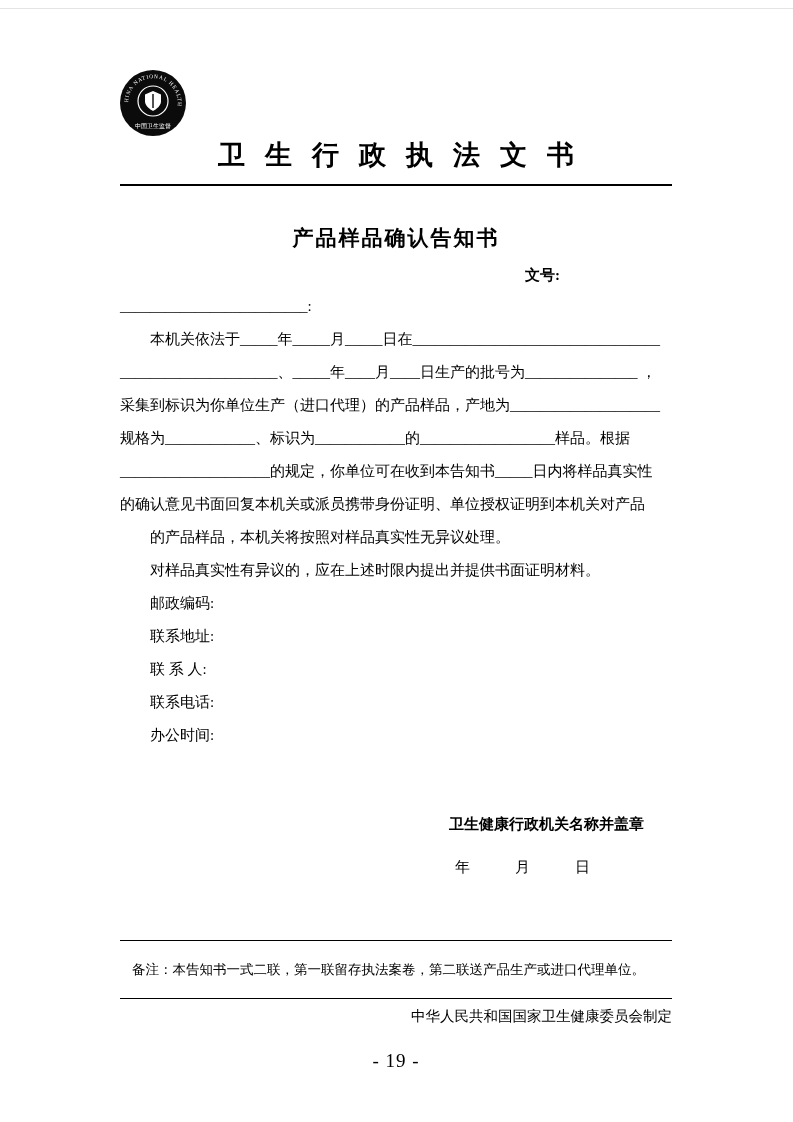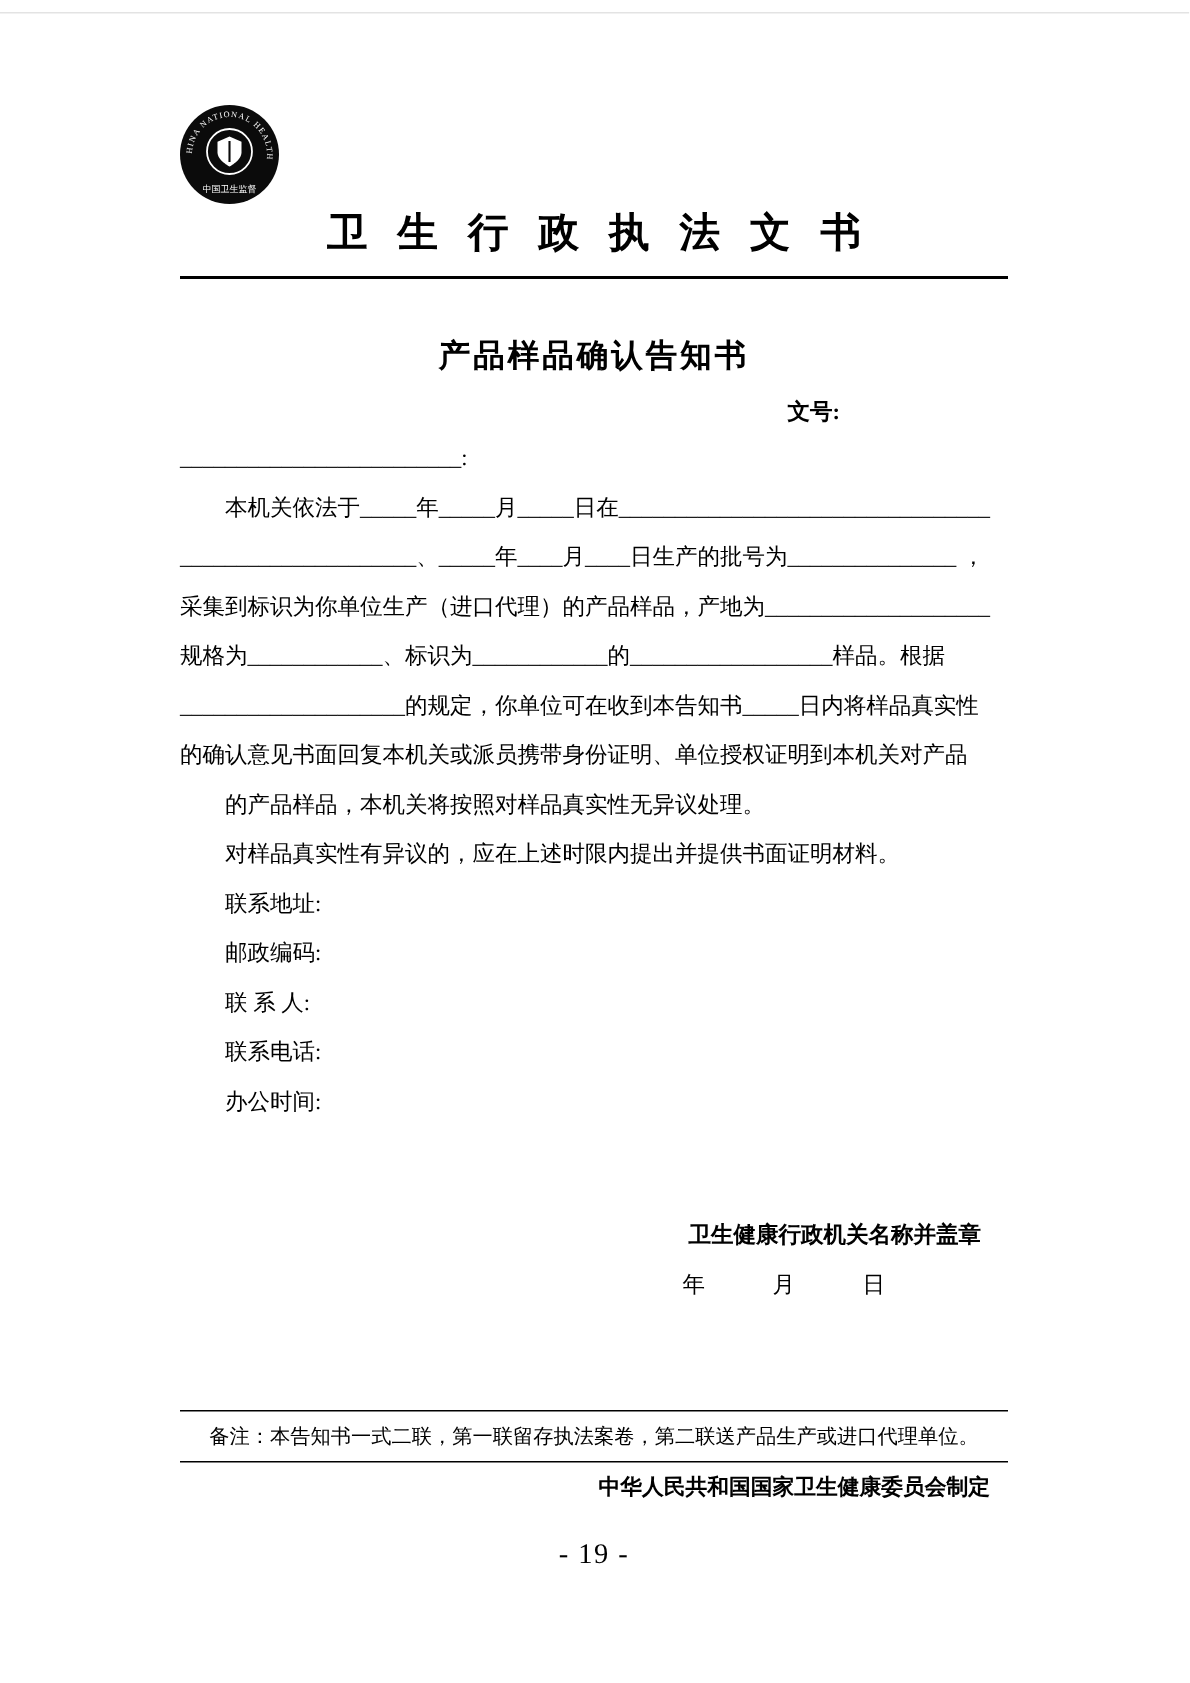--- a/index.html
+++ b/index.html
@@ -54,21 +54,21 @@
   }
   .body-block { margin-top: 4px; font-size: 15px; }
   .body-block p {
     margin: 0;
     line-height: 33px;
     white-space: nowrap;
   }
   .body-block p.indent { text-indent: 30px; }
   .signature-block { margin-top: 56px; font-size: 15px; }
   .sig-org {
-    margin: 0;
+    margin: 10px;
     text-align: right;
     padding-right: 18px;
     font-weight: bold;
     line-height: 33px;
   }
   .sig-date {
     margin: 0;
     text-align: right;
     padding-right: 82px;
     line-height: 33px;
@@ -78,31 +78,30 @@
     left: 120px;
     right: 121px;
     top: 940px;
   }
   .footer hr {
     border: none;
     border-top: 1.5px solid #000;
     margin: 0;
   }
   .footer .note {
-    margin: 0;
+    margin: 12px;
     font-size: 13.5px;
     line-height: 33px;
     white-space: nowrap;
-    text-align: center;
   }
   .footer .issuer {
-    margin: 7px 12px 0 0;
+    margin: 7px 0 0 0;
     text-align: right;
     font-family: "Liberation Sans", "DejaVu Sans", sans-serif;
-    font-weight: bold;
+    font-weight: normal;
     font-size: 14.5px;
     line-height: 20px;
   }
   .footer .pageno {
     margin: 24px 0 0 0;
     text-align: center;
     font-size: 19px;
     letter-spacing: 1px;
   }
 </style>
@@ -140,22 +139,22 @@
   <div class="body-block">
     <p>_________________________:</p>
     <p class="indent">本机关依法于_____年_____月_____日在_________________________________</p>
     <p>_____________________、_____年____月____日生产的批号为_______________ ，</p>
     <p>采集到标识为你单位生产（进口代理）的产品样品，产地为____________________</p>
     <p>规格为____________、标识为____________的__________________样品。根据</p>
     <p>____________________的规定，你单位可在收到本告知书_____日内将样品真实性</p>
     <p>的确认意见书面回复本机关或派员携带身份证明、单位授权证明到本机关对产品</p>
     <p class="indent">的产品样品，本机关将按照对样品真实性无异议处理。</p>
     <p class="indent">对样品真实性有异议的，应在上述时限内提出并提供书面证明材料。</p>
+    <p class="indent">邮政编码:</p>
     <p class="indent">联系地址:</p>
-    <p class="indent">邮政编码:</p>
     <p class="indent">联 系 人:</p>
     <p class="indent">联系电话:</p>
     <p class="indent">办公时间:</p>
   </div>
 
   <div class="signature-block">
     <p class="sig-org">卫生健康行政机关名称并盖章</p>
     <p class="sig-date">年　　　月　　　日</p>
   </div>
 

